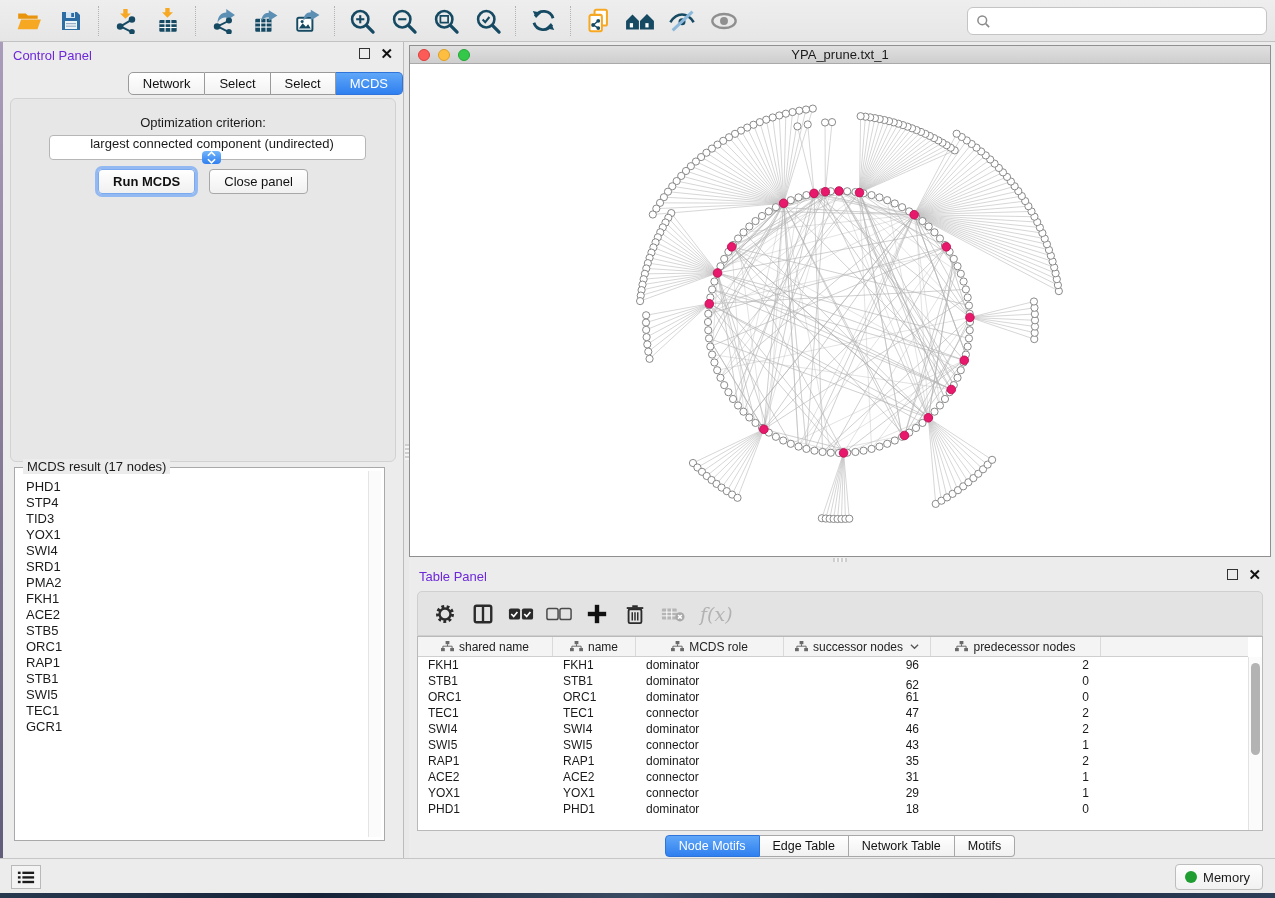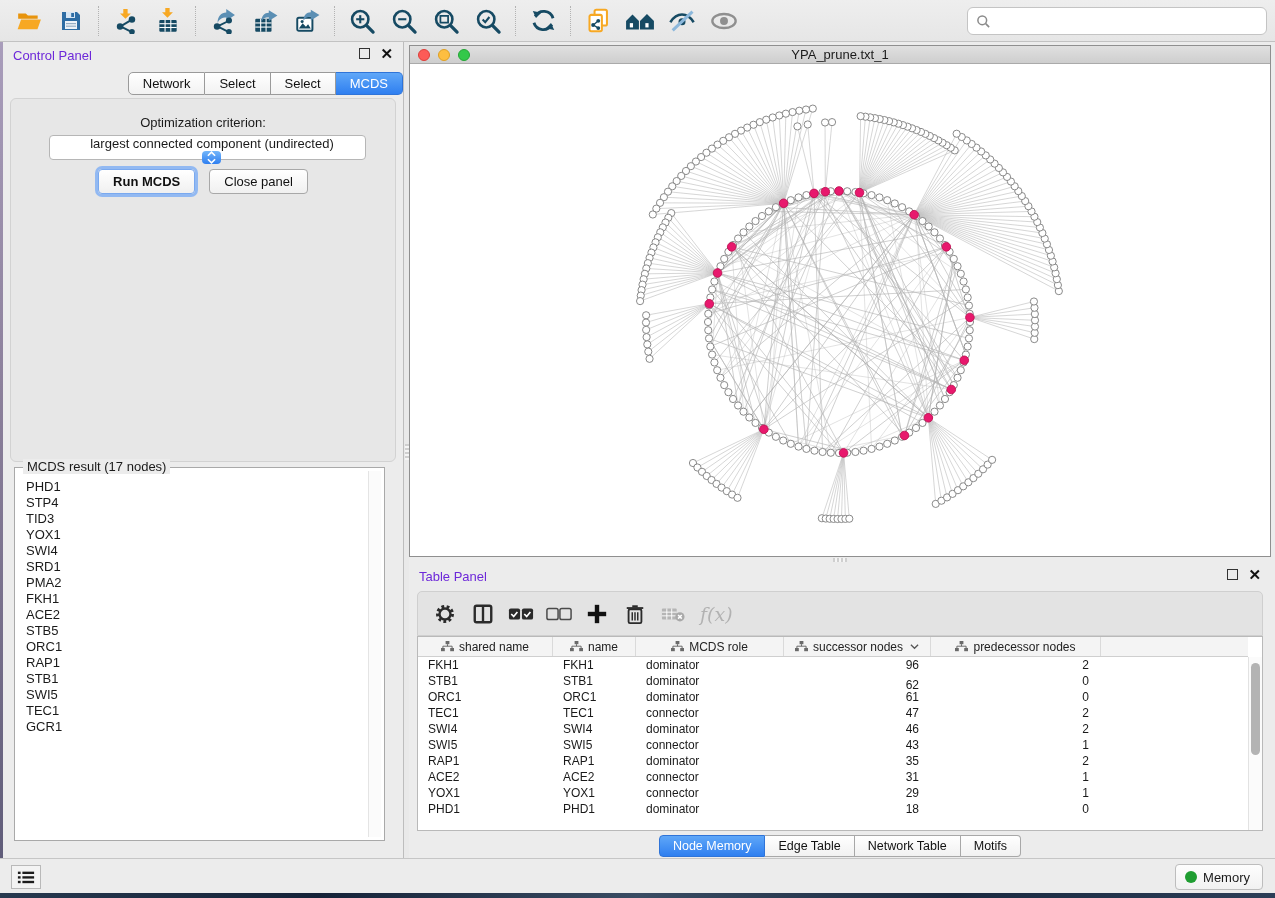--- a/index.html
+++ b/index.html
@@ -1169,21 +1169,21 @@
             <div class="td num" style="width: 147px;">18</div>
             <div class="td num" style="width: 170px;">0</div>
           </div>
         </div>
       <div class="grid-scroll">
           <div class="grid-thumb"></div>
         </div>
     </div>
 
     <div class="bottom-tabs">
-        <div class="bt-tab active">Node Memory</div>
+        <div class="bt-tab active">Node Motifs</div>
         <div class="bt-tab">Edge Table</div>
         <div class="bt-tab">Network Table</div>
         <div class="bt-tab">Motifs</div>
       </div>
   </div>
 
   <div class="status-bar">
     <span class="list-btn">
       <svg width="18" height="15" viewBox="0 0 20 16">
           <g fill="#1c1c1c">

